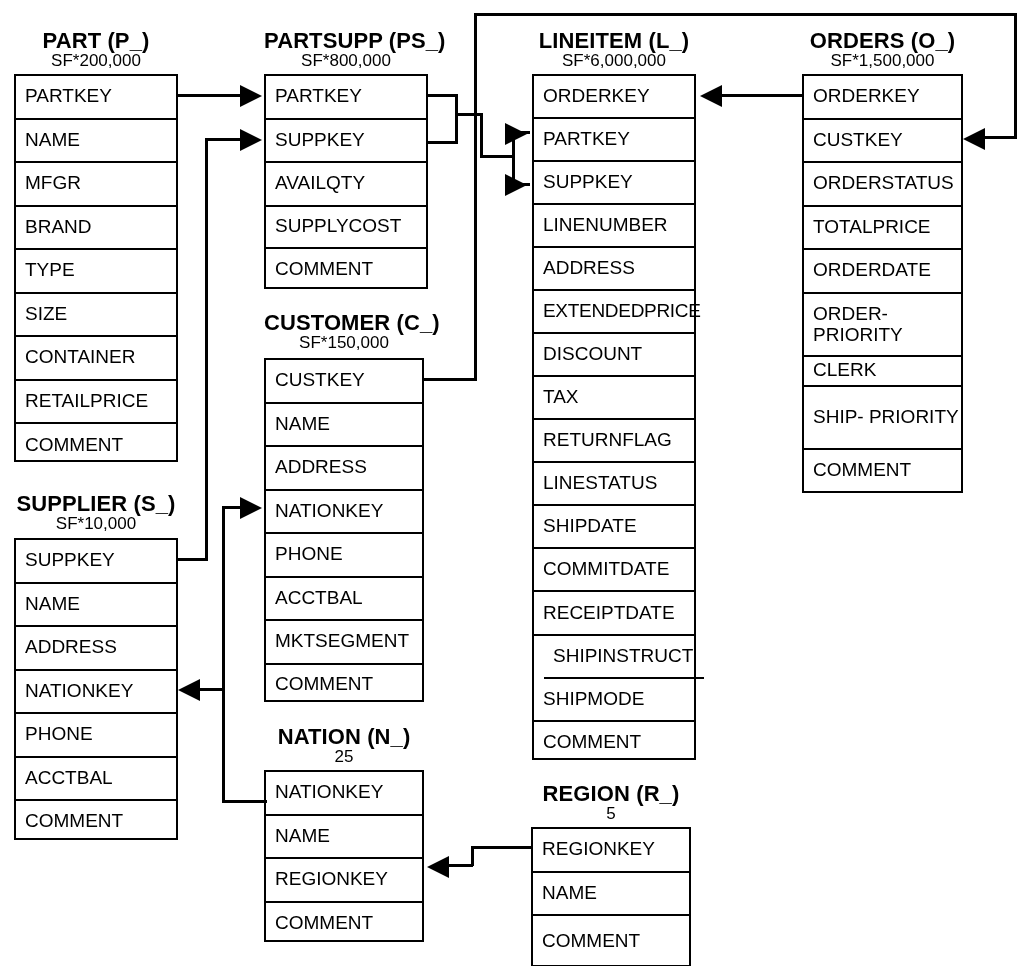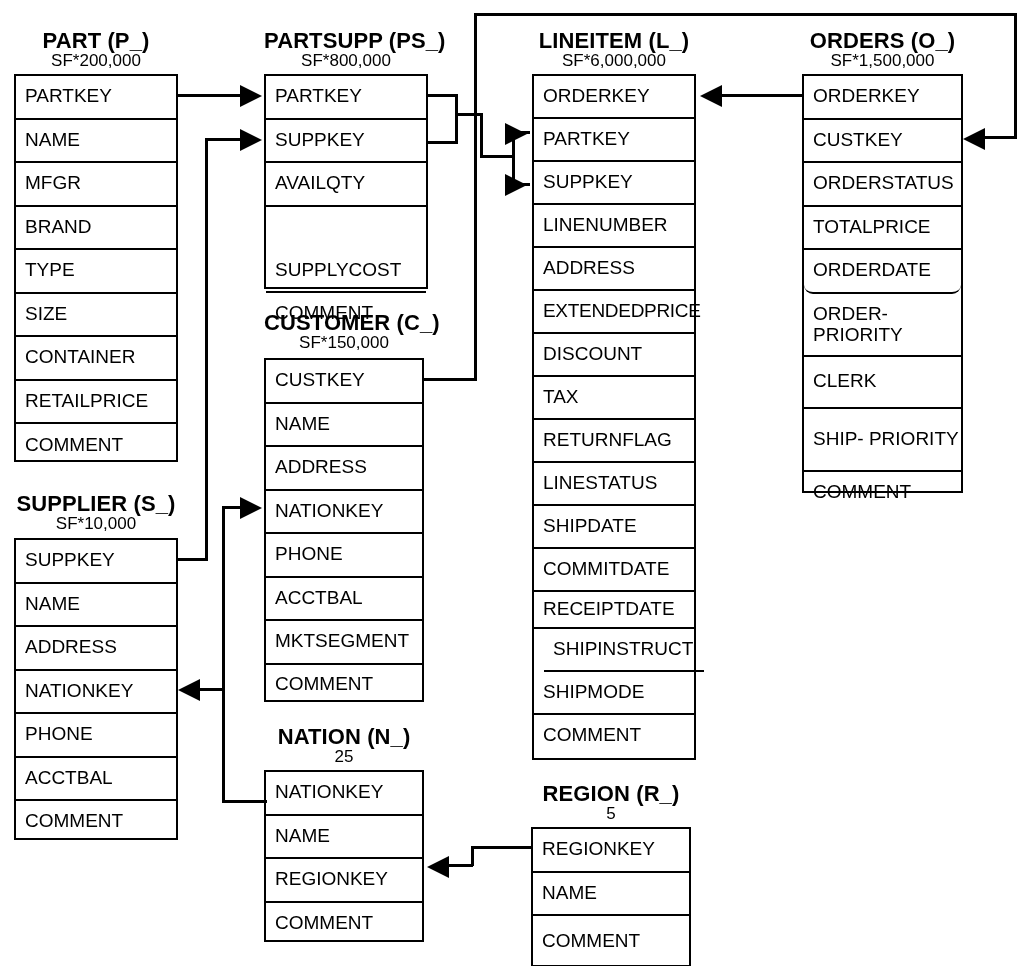--- a/index.html
+++ b/index.html
@@ -68,60 +68,60 @@
   </div>
 
   <div class="entity" style="left:264px;top:28px;width:164px;">
     <div class="entity-title" style="top:0;">PARTSUPP (PS_)</div>
     <div class="entity-card" style="top:23px;width:164px;">SF*800,000</div>
   </div>
   <div class="table-box" style="left:264px;top:74px;width:164px;height:215px;">
     <div class="field" style="height:43.5px;">PARTKEY</div>
     <div class="field" style="height:43.5px;">SUPPKEY</div>
     <div class="field" style="height:43.5px;">AVAILQTY</div>
-    <div class="field" style="height:42px;margin-top:44px;">SUPPLYCOST</div>
+    <div class="field" style="height:42px;">SUPPLYCOST</div>
     <div class="field" style="height:41px;">COMMENT</div>
   </div>
 
   <div class="entity" style="left:532px;top:28px;width:164px;">
     <div class="entity-title" style="top:0;">LINEITEM (L_)</div>
     <div class="entity-card" style="top:23px;width:164px;">SF*6,000,000</div>
   </div>
   <div class="table-box" style="left:532px;top:74px;width:164px;height:686px;">
     <div class="field" style="height:43px;">ORDERKEY</div>
     <div class="field" style="height:43px;">PARTKEY</div>
     <div class="field" style="height:43px;">SUPPKEY</div>
     <div class="field" style="height:43px;">LINENUMBER</div>
     <div class="field" style="height:43px;">ADDRESS</div>
     <div class="field overflow" style="height:43px;">EXTENDEDPRICE</div>
     <div class="field" style="height:43px;">DISCOUNT</div>
     <div class="field" style="height:43px;">TAX</div>
     <div class="field" style="height:43px;">RETURNFLAG</div>
     <div class="field" style="height:43px;">LINESTATUS</div>
     <div class="field" style="height:43px;text-align:center;">SHIPDATE</div>
     <div class="field" style="height:43px;">COMMITDATE</div>
-    <div class="field" style="height:37px;">RECEIPTDATE</div>
+    <div class="field" style="height:44px;">RECEIPTDATE</div>
     <div class="field" style="height:43px;margin-left:10px;">SHIPINSTRUCT</div>
     <div class="field" style="height:43px;">SHIPMODE</div>
     <div class="field" style="height:41px;">COMMENT</div>
   </div>
 
   <div class="entity" style="left:802px;top:28px;width:161px;">
     <div class="entity-title" style="top:0;">ORDERS (O_)</div>
     <div class="entity-card" style="top:23px;width:161px;">SF*1,500,000</div>
   </div>
   <div class="table-box" style="left:802px;top:74px;width:161px;height:419px;">
     <div class="field" style="height:43.5px;">ORDERKEY</div>
     <div class="field" style="height:43.5px;">CUSTKEY</div>
     <div class="field" style="height:43.5px;">ORDERSTATUS</div>
     <div class="field" style="height:43.5px;">TOTALPRICE</div>
-    <div class="field" style="height:43.5px;border-radius:9px;">ORDERDATE</div>
+    <div class="field" style="height:43.5px;">ORDERDATE</div>
     <div class="field two-line" style="height:63px;">ORDER-
 PRIORITY</div>
-    <div class="field" style="height:52px;">CLERK</div>
+    <div class="field" style="height:30px;">CLERK</div>
     <div class="field two-line" style="height:63px;">SHIP-
 PRIORITY</div>
     <div class="field" style="height:41px;">COMMENT</div>
   </div>
 
   <div class="entity" style="left:264px;top:310px;width:160px;">
     <div class="entity-title" style="top:0;">CUSTOMER (C_)</div>
     <div class="entity-card" style="top:23px;width:160px;">SF*150,000</div>
   </div>
   <div class="table-box" style="left:264px;top:358px;width:160px;height:344px;">

